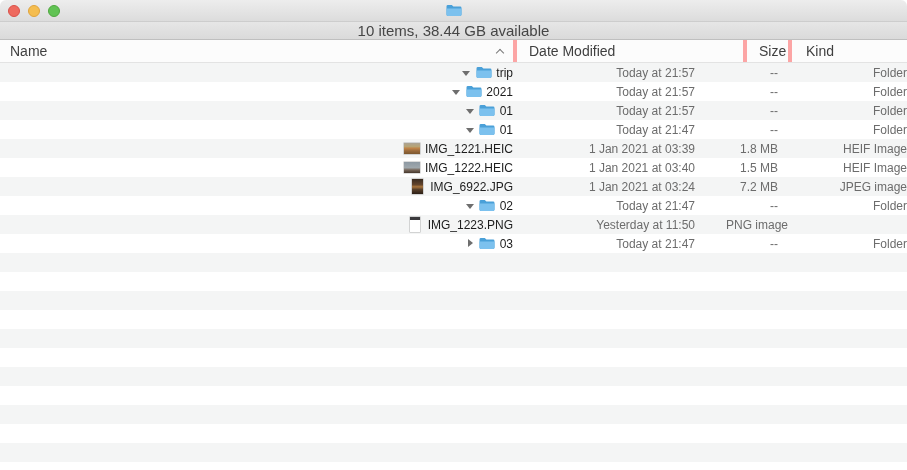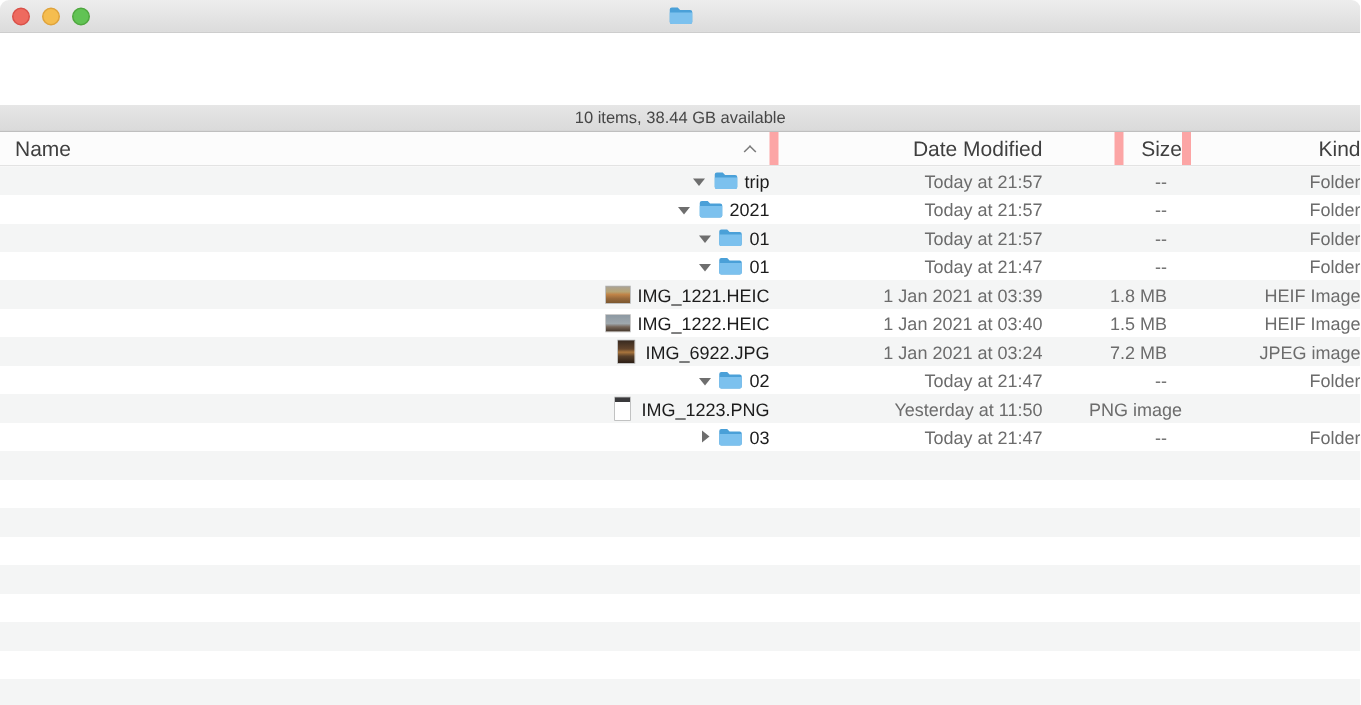--- a/index.html
+++ b/index.html
@@ -25,31 +25,31 @@
   .titlebar-icon {
     position:absolute; left:50%; top:50%; transform:translate(-50%,-50%);
     width:17px; height:14px; display:flex;
   }
 
   
   .statusbar {
     height:18px; display:flex; align-items:center; justify-content:center;
     background:linear-gradient(#e6e6e6,#dadada);
     border-bottom:1px solid #bfbfbf;
-    font-size:11px; color:#464646;margin-top:48px;
+    font-size:15px; color:#464646;
   }
 
   
   .header {
     height:23px; display:grid; grid-template-columns:513px 182px 93px auto;
     background:#fcfcfc; border-bottom:1px solid #e3e3e3;
     font-size:14px; color:#3f3f3f;
   }
   .hcell { display:flex; align-items:center; position:relative; }
-  .hcell + .hcell { border-left:6px solid #fca5a5;justify-content:flex-end; }
+  .hcell + .hcell { border-left:4px solid #fca5a5; }
   .h-name { padding-left:10px; justify-content:space-between; }
   .h-date { padding-left:12px; }
   .h-size { padding-left:12px;margin-left:48px; }
   .h-kind { padding-left:14px; }
   .sort-chevron {
     width:7px; height:7px; margin-right:9px; position:relative;
   }
   .sort-chevron::before {
     content:""; position:absolute; left:0; top:2px; width:5px; height:5px;
     border-left:1.5px solid #7a7a7a; border-top:1.5px solid #7a7a7a;

